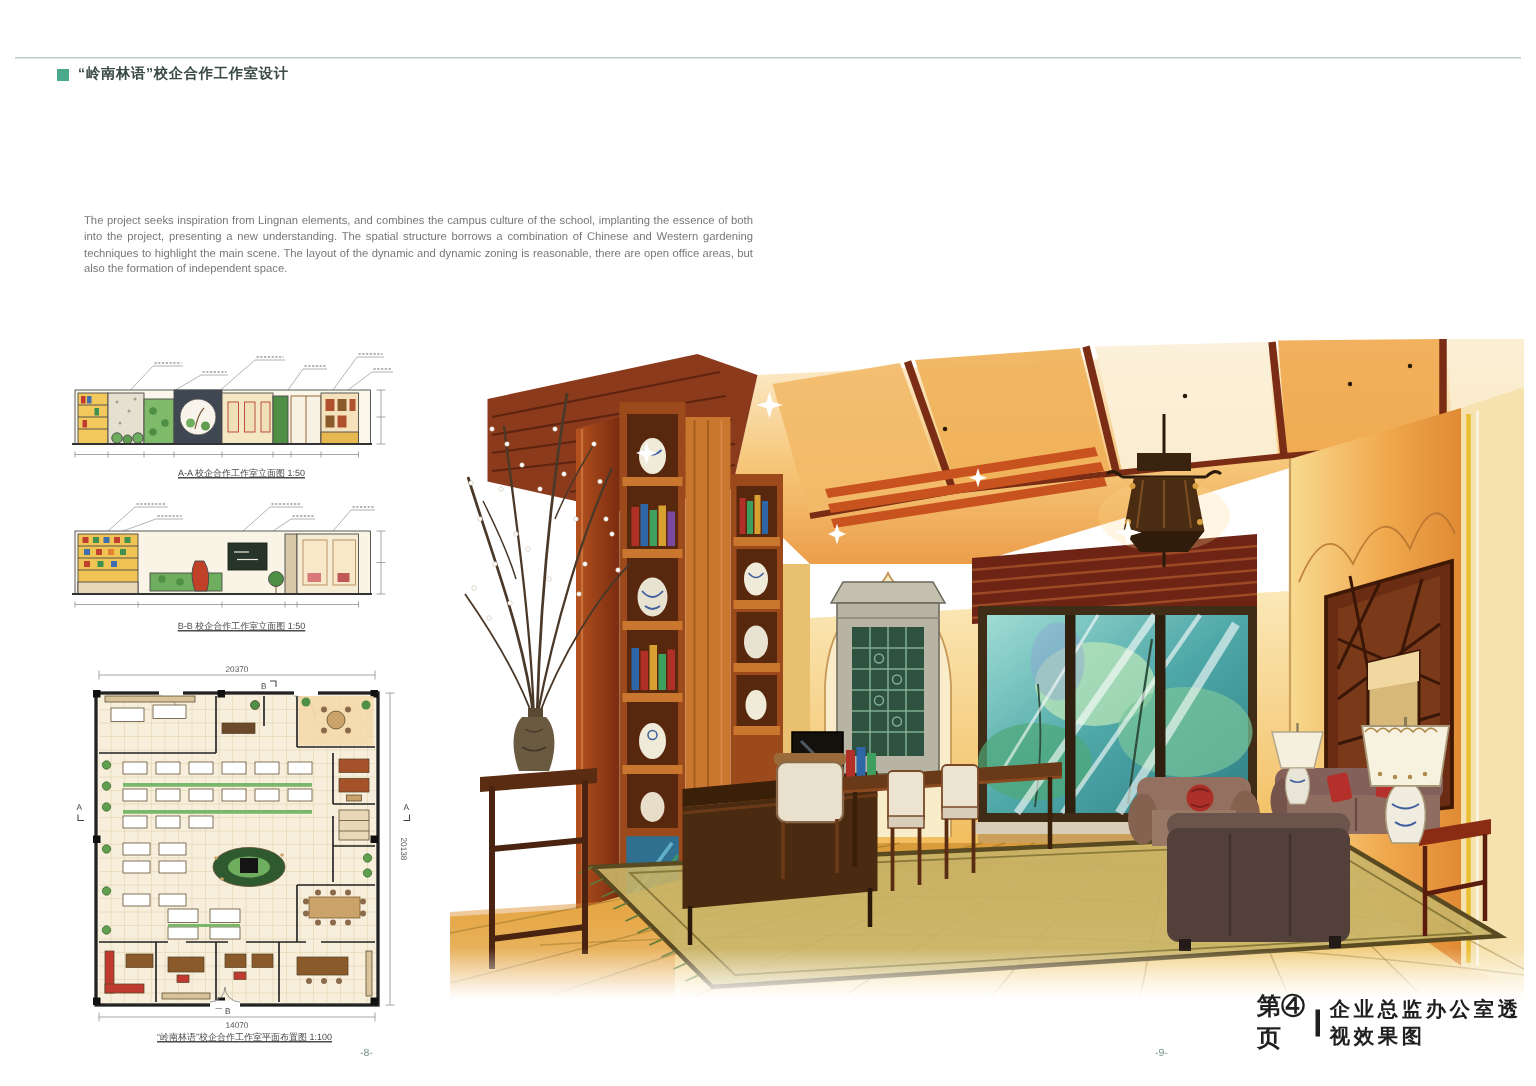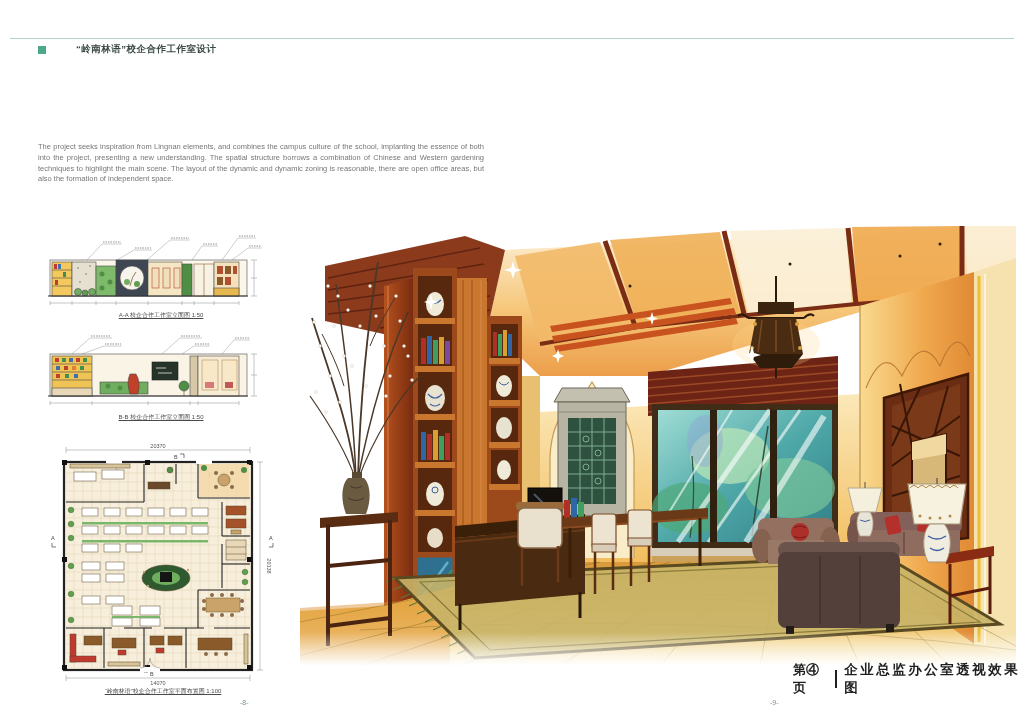--- a/index.html
+++ b/index.html
@@ -7,31 +7,31 @@
     --body-text:#555555; --body-text-light:#777777; --page-number:#7a948c; --ink:#1f1f1f;
   }
   *{margin:0;padding:0;box-sizing:border-box;}
   html,body{background:#e9e9e9;}
   body{font-family:"Liberation Sans",sans-serif;}
   #sheet{position:relative;width:1024px;height:724px;background:#ffffff;overflow:hidden;}
   .abs{position:absolute;}
   #top-rule{left:10px;top:38px;width:1004px;height:1px;background:var(--rule-line);}
   #header-row{left:38px;top:43px;display:flex;align-items:center;gap:6px;}
   #header-bullet{width:8px;height:8px;background:var(--accent-teal);}
-  #page-title{font-size:9.5px;font-weight:bold;color:var(--heading-text);letter-spacing:.5px;margin-left:24px;}
+  #page-title{font-size:9.5px;font-weight:bold;color:var(--heading-text);letter-spacing:.5px;}
   #intro-zh{left:38px;top:108px;width:444px;font-size:8px;line-height:12.5px;color:var(--body-text);text-align:justify;}
-  #intro-en{left:38px;top:142px;width:446px;font-size:7.5px;line-height:10.8px;color:var(--body-text-light);text-align:justify;}
+  #intro-en{left:56px;top:142px;width:446px;font-size:7.5px;line-height:10.8px;color:var(--body-text-light);text-align:justify;}
   .figure{display:flex;flex-direction:column;align-items:center;}
   .fig-caption{font-size:6px;color:#4a4a4a;text-decoration:underline;white-space:nowrap;margin-top:1px;font-family:"Liberation Sans",sans-serif;}
   #elevation-a{left:42px;top:232px;width:238px;}
   #elevation-b{left:42px;top:330px;width:238px;}
   #floor-plan{left:48px;top:440px;width:230px;}
   #rendering{left:300px;top:226px;width:716px;height:440px;}
   #rendering-caption{left:793px;top:661px;display:flex;align-items:center;color:var(--ink);font-family:"DejaVu Serif",serif;}
-  #rendering-page-label{font-size:13px;font-weight:bold;}
+  #rendering-page-label{font-size:16px;font-weight:bold;margin-left:45px;}
   #rendering-divider{width:3px;height:18px;background:var(--ink);margin:0 7px 0 5px;}
   #rendering-title{font-size:13.5px;font-weight:bold;letter-spacing:2.5px;}
   .page-num{font-size:7px;color:var(--page-number);}
   #page-num-left{left:240px;top:699px;}
   #page-num-right{left:770px;top:699px;}
   svg text{font-family:"Liberation Sans",sans-serif;}
 </style>
 </head>
 <body>
 

